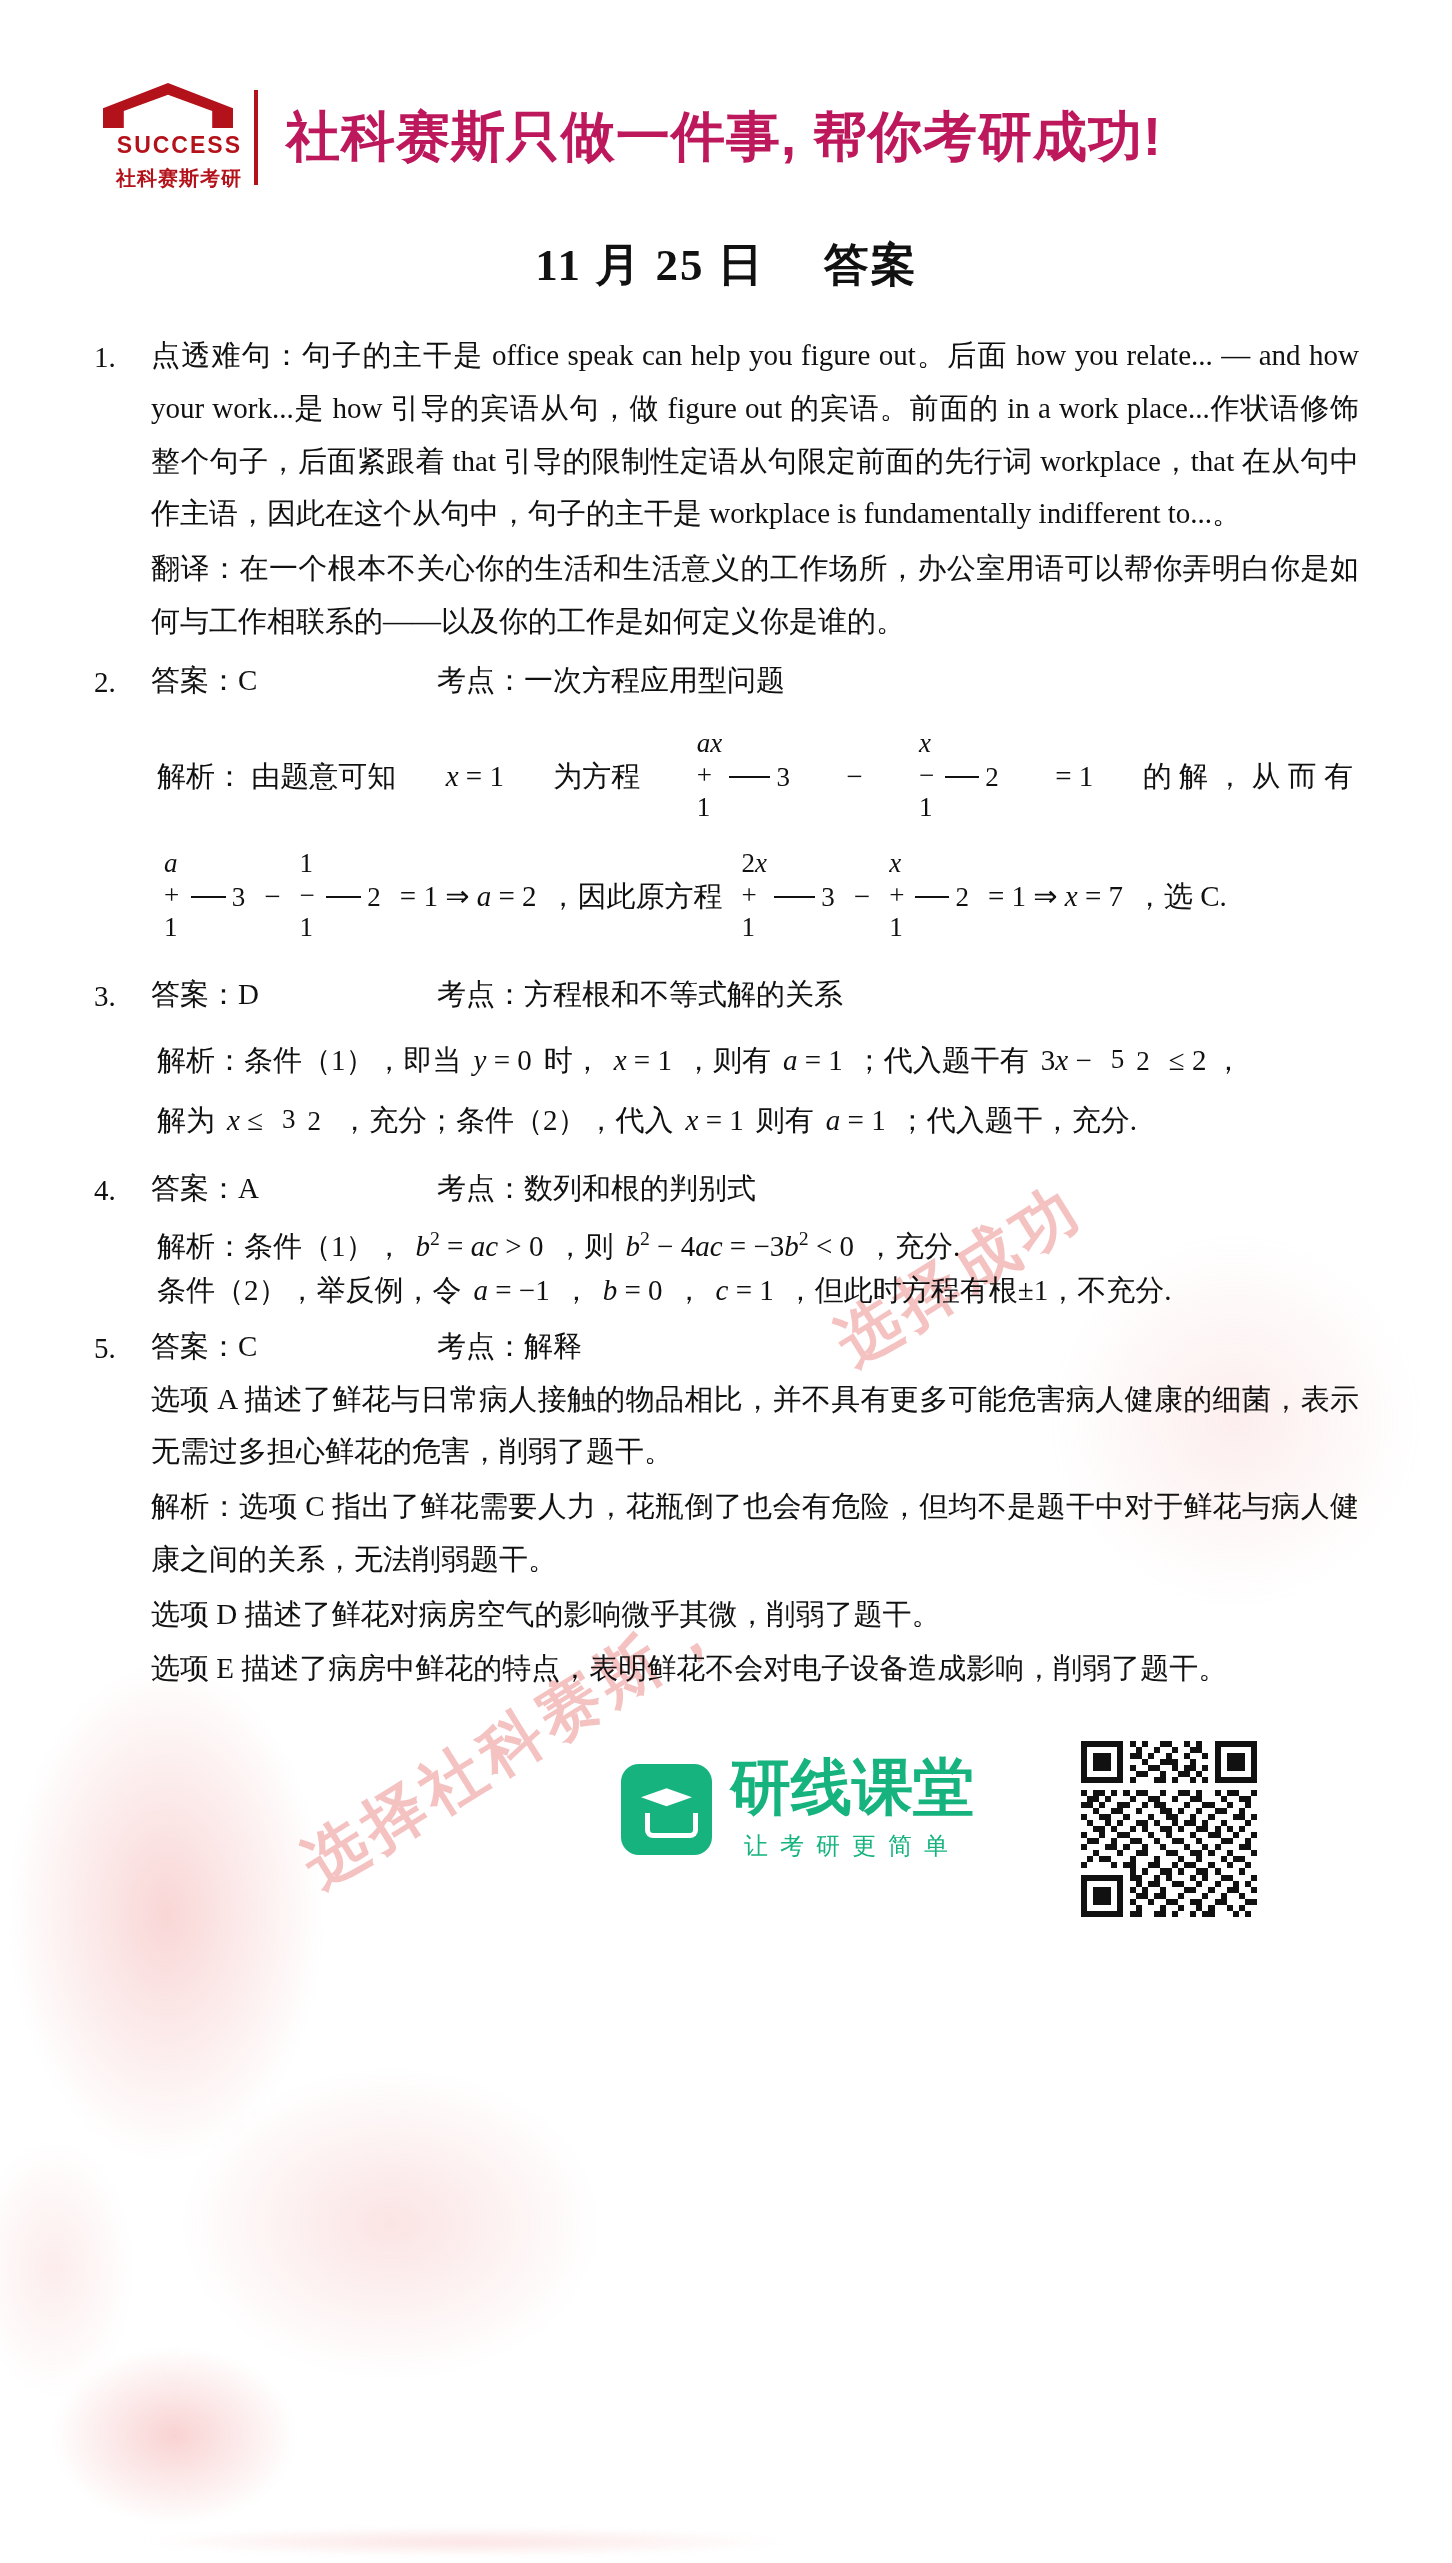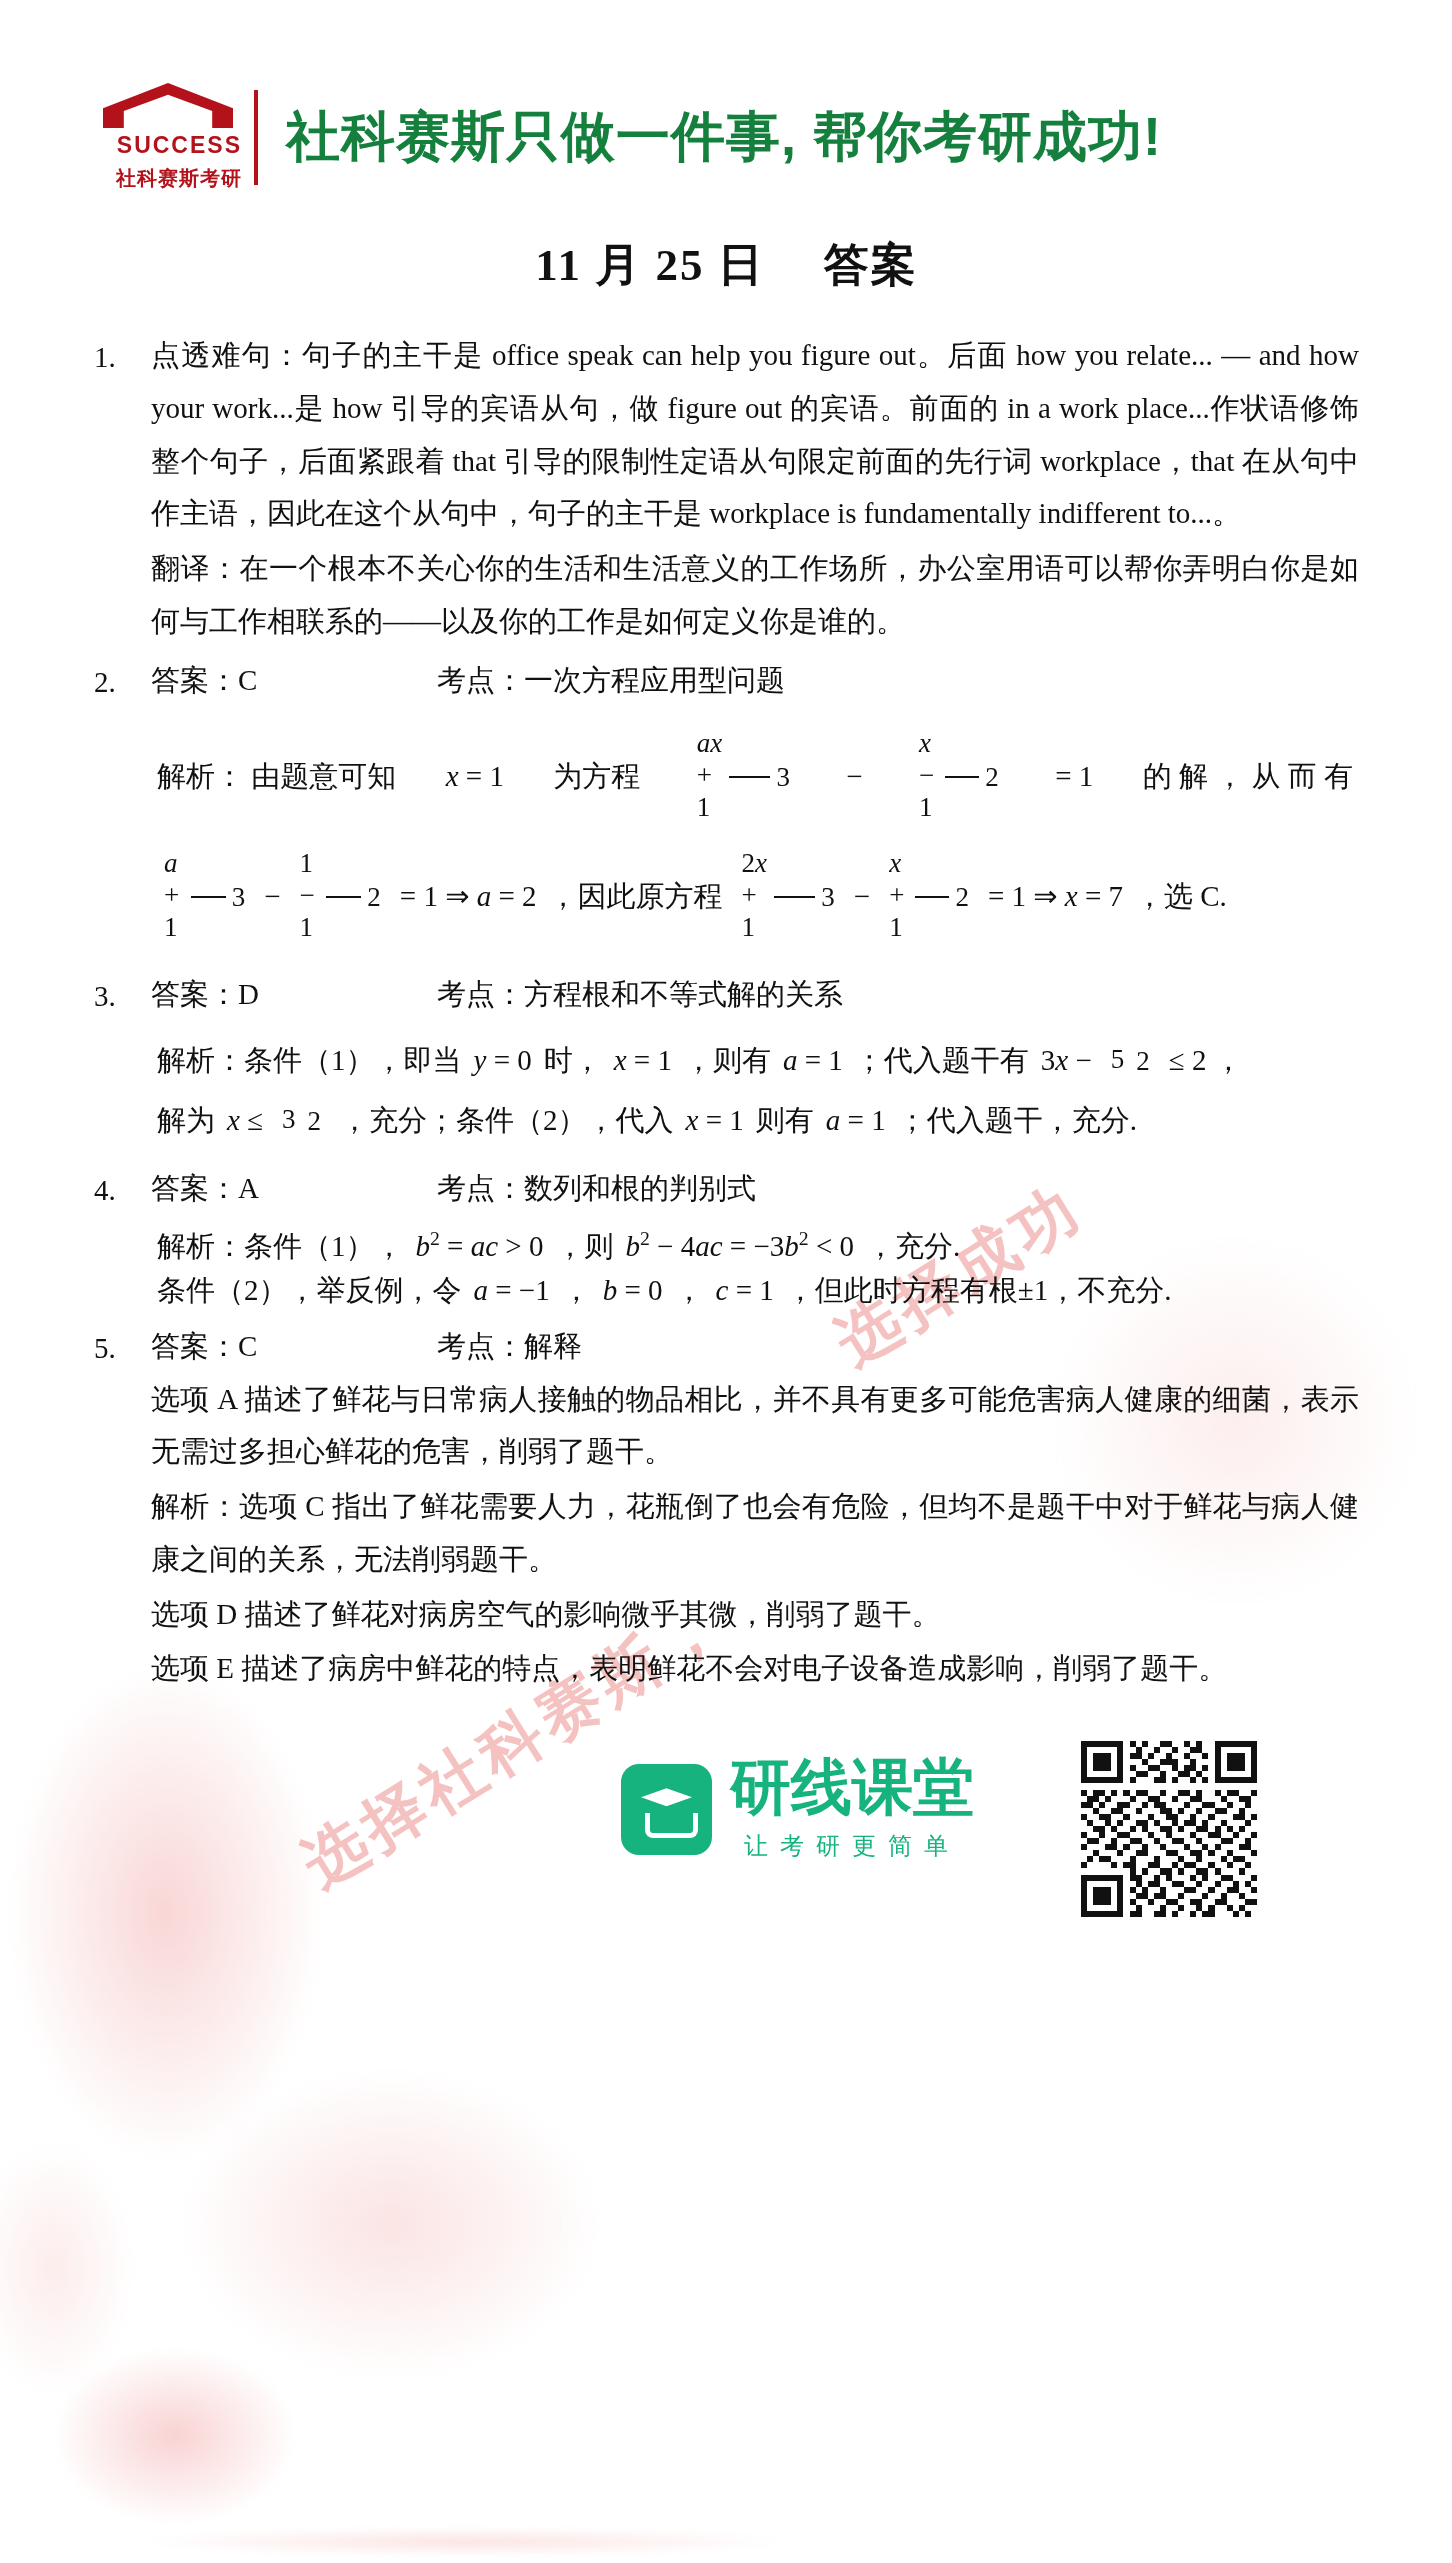--- a/index.html
+++ b/index.html
@@ -93,21 +93,21 @@
     width:4px;
     height:95px;
     background:#b4121b;
     margin:0 28px 0 12px;
     flex:0 0 auto;
   }
   .slogan{
     font-family:"Liberation Sans", sans-serif;
     font-weight:700;
     font-size:54px;
-    color:#15803d;
+    color:#be185d;
     letter-spacing:1px;
     white-space:nowrap;
   }
 
   .doc-title{
     margin-top:43px;
     text-align:center;
     font-size:45px;
     font-weight:700;
     letter-spacing:2px;

